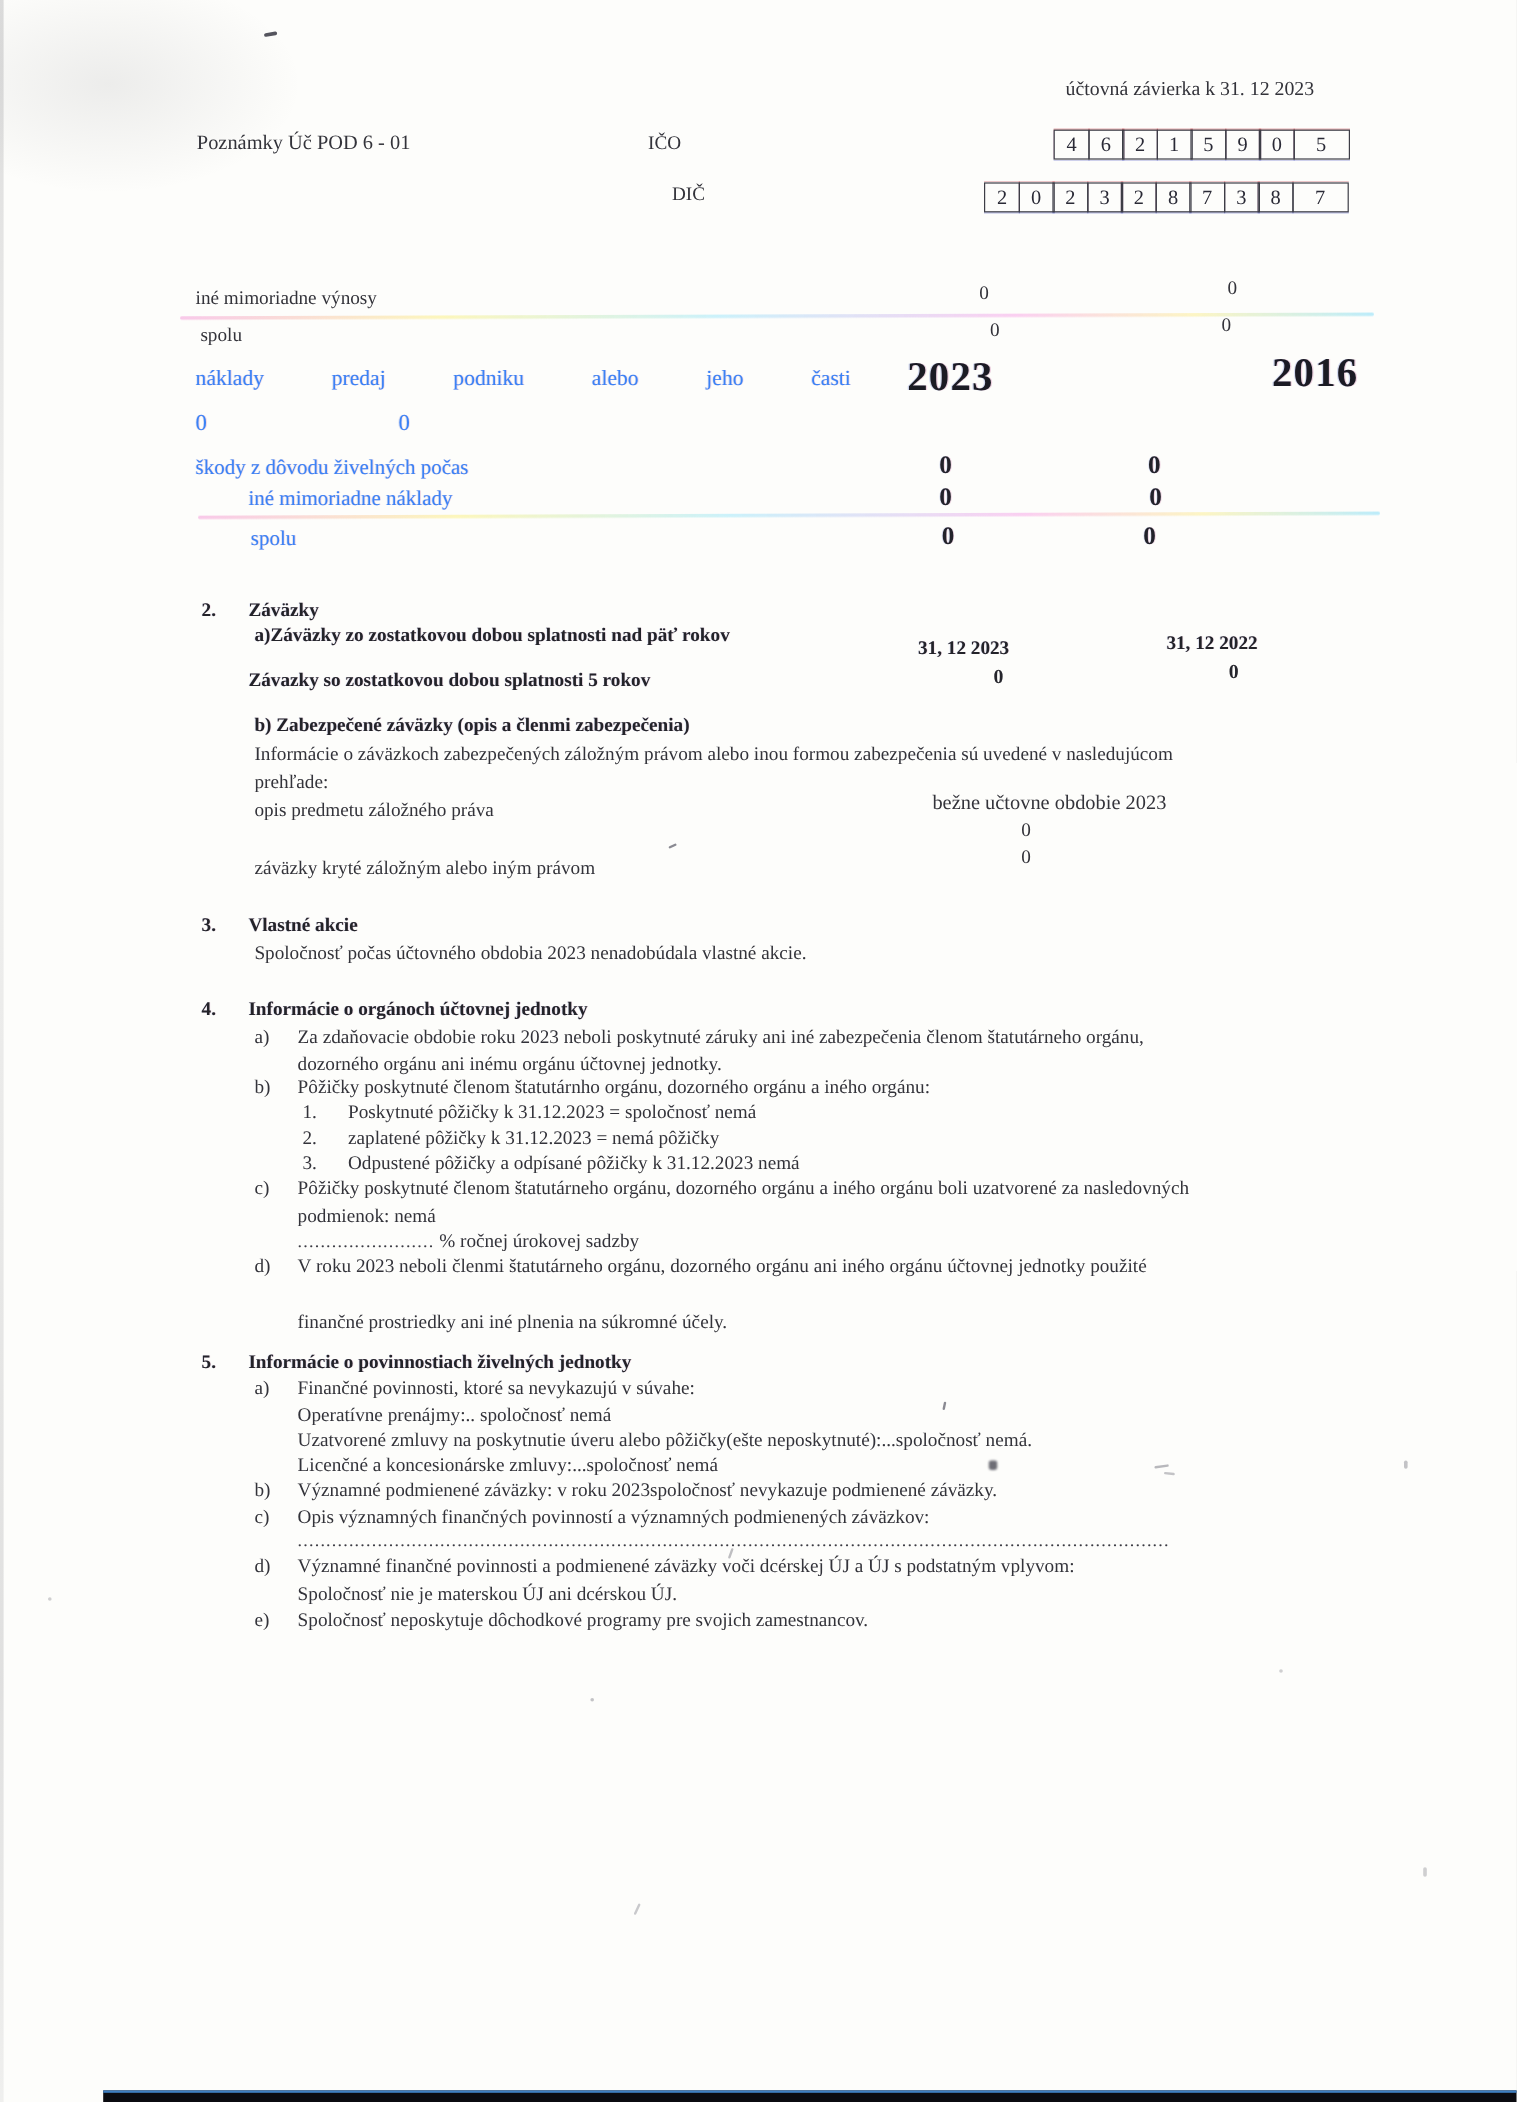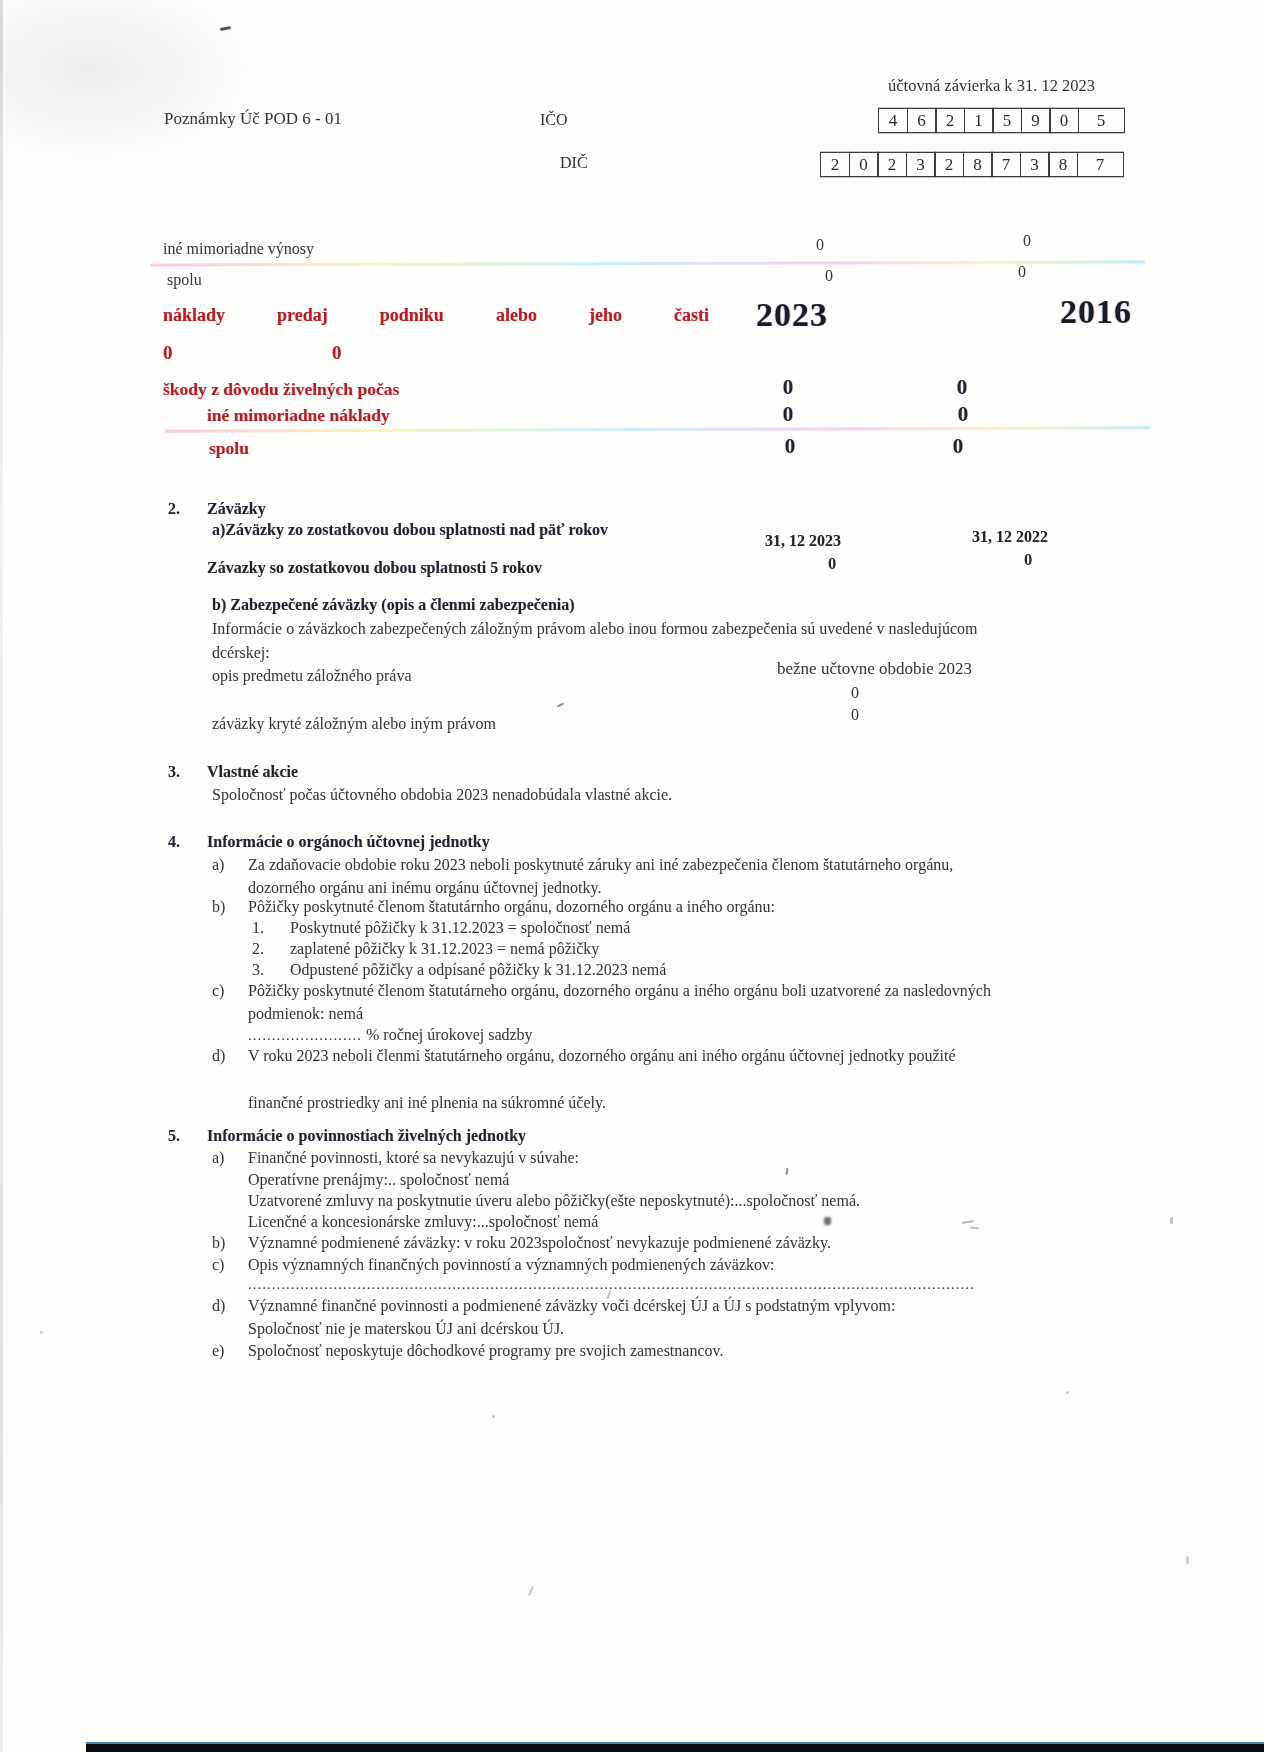--- a/index.html
+++ b/index.html
@@ -2,21 +2,21 @@
 <html><head>
 <meta charset="utf-8">
 <style>
   html,body{margin:0;padding:0;background:#e8e8e8;}
   .page{position:relative;width:1264px;height:1752px;background:#fdfdfb;overflow:hidden;
         font-family:"Liberation Serif", serif;}
   .abs{position:absolute;white-space:nowrap;}
   .t{font-size:16px;line-height:1.25;color:#33333a;}
   .tb{font-size:16px;line-height:1.25;font-weight:bold;color:#232329;
       text-shadow:0.6px 0 rgba(170,40,120,0.14), -0.6px 0 rgba(40,70,190,0.14);}
-  .row-b{font-size:17.5px;font-weight:bold;color:#b91c1c;
+  .row-b{font-size:17.5px;font-weight:normal;color:#3b82f6;
       text-shadow:0.7px 0 rgba(170,40,120,0.16), -0.7px 0 rgba(40,70,190,0.16);}
   .v0{font-size:21px;font-weight:bold;color:#22222a;transform:translateX(-50%);
       text-shadow:0.7px 0 rgba(170,40,120,0.18), -0.7px 0 rgba(40,70,190,0.18);}
   .v0s{font-size:16.5px;font-weight:bold;color:#25252c;transform:translateX(-50%);}
   .v0r{font-size:16px;color:#33333a;transform:translateX(-50%);}
   .yr{font-size:34px;font-weight:bold;color:#1b1b24;letter-spacing:1px;transform:translateX(-50%);
       text-shadow:1px 0 rgba(170,40,120,0.2), -1px 0 rgba(40,70,190,0.2);}
   .just{white-space:normal;text-align:justify;text-align-last:justify;}
   .sl{height:2.5px;filter:blur(0.4px);border-radius:2px;
       background:linear-gradient(90deg, rgba(248,198,232,.95), rgba(252,246,185,.95) 22%,
@@ -51,21 +51,21 @@
   <div class="speck" style="left:962px;top:1221px;width:12px;height:2px;transform:rotate(-8deg);opacity:.6;"></div>
   <div class="speck" style="left:970px;top:1227px;width:9px;height:2px;transform:rotate(6deg);opacity:.5;"></div>
   <div class="speck" style="left:1170px;top:1217px;width:3px;height:7px;opacity:.5;"></div>
   <div class="speck" style="left:608px;top:1290px;width:2px;height:9px;transform:rotate(20deg);opacity:.55;"></div>
   <div class="speck" style="left:492px;top:1415px;width:3px;height:3px;opacity:.5;"></div>
   <div class="speck" style="left:1066px;top:1391px;width:3px;height:3px;opacity:.4;"></div>
   <div class="speck" style="left:40px;top:1331px;width:3px;height:3px;opacity:.4;"></div>
   <div class="speck" style="left:530px;top:1586px;width:2px;height:10px;transform:rotate(25deg);opacity:.45;"></div>
   <div class="speck" style="left:1186px;top:1556px;width:3px;height:8px;opacity:.4;"></div>
 
-  <div class="abs t" style="left:888px;top:76px;font-size:16.5px;">účtovná závierka k 31. 12 2023</div>
+  <div class="abs t" style="left:888px;top:64px;font-size:16.5px;">účtovná závierka k 31. 12 2023</div>
   <div class="abs t" style="left:164px;top:108px;font-size:17px;">Poznámky Úč POD 6 - 01</div>
 
   <div class="abs t" style="left:540px;top:110px;">IČO</div>
   <div class="abs boxgrid" style="left:878px;top:108px;">
     <div class="cell">4</div>
     <div class="cell">6</div>
     <div class="cell">2</div>
     <div class="cell">1</div>
     <div class="cell">5</div>
     <div class="cell">9</div>
@@ -119,21 +119,21 @@
   <div class="abs tb" style="left:207px;top:499px;">Záväzky</div>
   <div class="abs tb" style="left:212px;top:520px;">a)Záväzky zo zostatkovou dobou splatnosti nad päť rokov</div>
   <div class="abs tb" style="left:765px;top:531px;">31, 12 2023</div>
   <div class="abs tb" style="left:972px;top:527px;">31, 12 2022</div>
   <div class="abs tb" style="left:207px;top:558px;">Závazky so zostatkovou dobou splatnosti 5 rokov</div>
   <div class="abs v0s" style="left:832px;top:554px;">0</div>
   <div class="abs v0s" style="left:1028px;top:550px;">0</div>
 
   <div class="abs tb" style="left:212px;top:595px;">b) Zabezpečené záväzky (opis a členmi zabezpečenia)</div>
   <div class="abs t" style="left:212px;top:619px;">Informácie o záväzkoch zabezpečených záložným právom alebo inou formou zabezpečenia sú uvedené v nasledujúcom</div>
-  <div class="abs t" style="left:212px;top:643px;">dcérskej:</div>
+  <div class="abs t" style="left:212px;top:643px;">prehľade:</div>
   <div class="abs t" style="left:212px;top:666px;">opis predmetu záložného práva</div>
   <div class="abs t" style="left:777px;top:658px;font-size:17px;">bežne učtovne obdobie 2023</div>
   <div class="abs v0r" style="left:855px;top:684px;">0</div>
   <div class="abs t" style="left:212px;top:714px;">záväzky kryté záložným alebo iným právom</div>
   <div class="abs v0r" style="left:855px;top:706px;">0</div>
 
   <div class="abs tb" style="left:168px;top:762px;">3.</div>
   <div class="abs tb" style="left:207px;top:762px;">Vlastné akcie</div>
   <div class="abs t" style="left:212px;top:785px;">Spoločnosť počas účtovného obdobia 2023 nenadobúdala vlastné akcie.</div>
 

